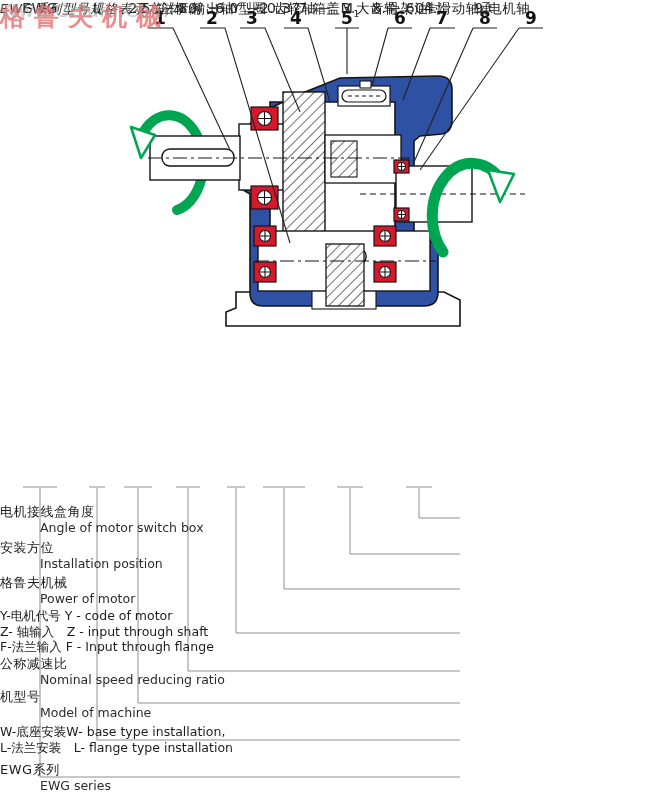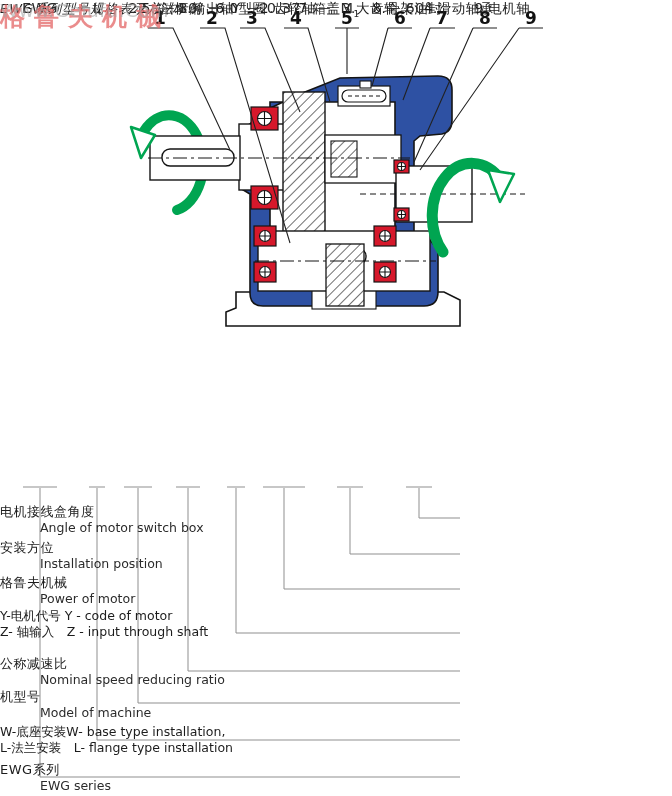--- a/index.html
+++ b/index.html
@@ -197,20 +197,21 @@
     <div class="cn">安装方位</div>
     <div class="en">Installation position</div>
   </div>
   <div class="ann" style="top:574px">
     <div class="cn">格鲁夫机械</div>
     <div class="en">Power of motor</div>
   </div>
   <div class="ann" style="top:608px">
     <div class="mixed">Y-电机代号 Y - code of motor</div>
     <div class="mixed">Z- 轴输入　Z - input through shaft</div>
+    <div class="mixed">F-法兰输入 F - Input through flange</div>
   </div>
   <div class="ann" style="top:655px">
     <div class="cn">公称减速比</div>
     <div class="en">Nominal speed reducing ratio</div>
   </div>
   <div class="ann" style="top:688px">
     <div class="cn">机型号</div>
     <div class="en">Model of machine</div>
   </div>
   <div class="ann" style="top:724px">

